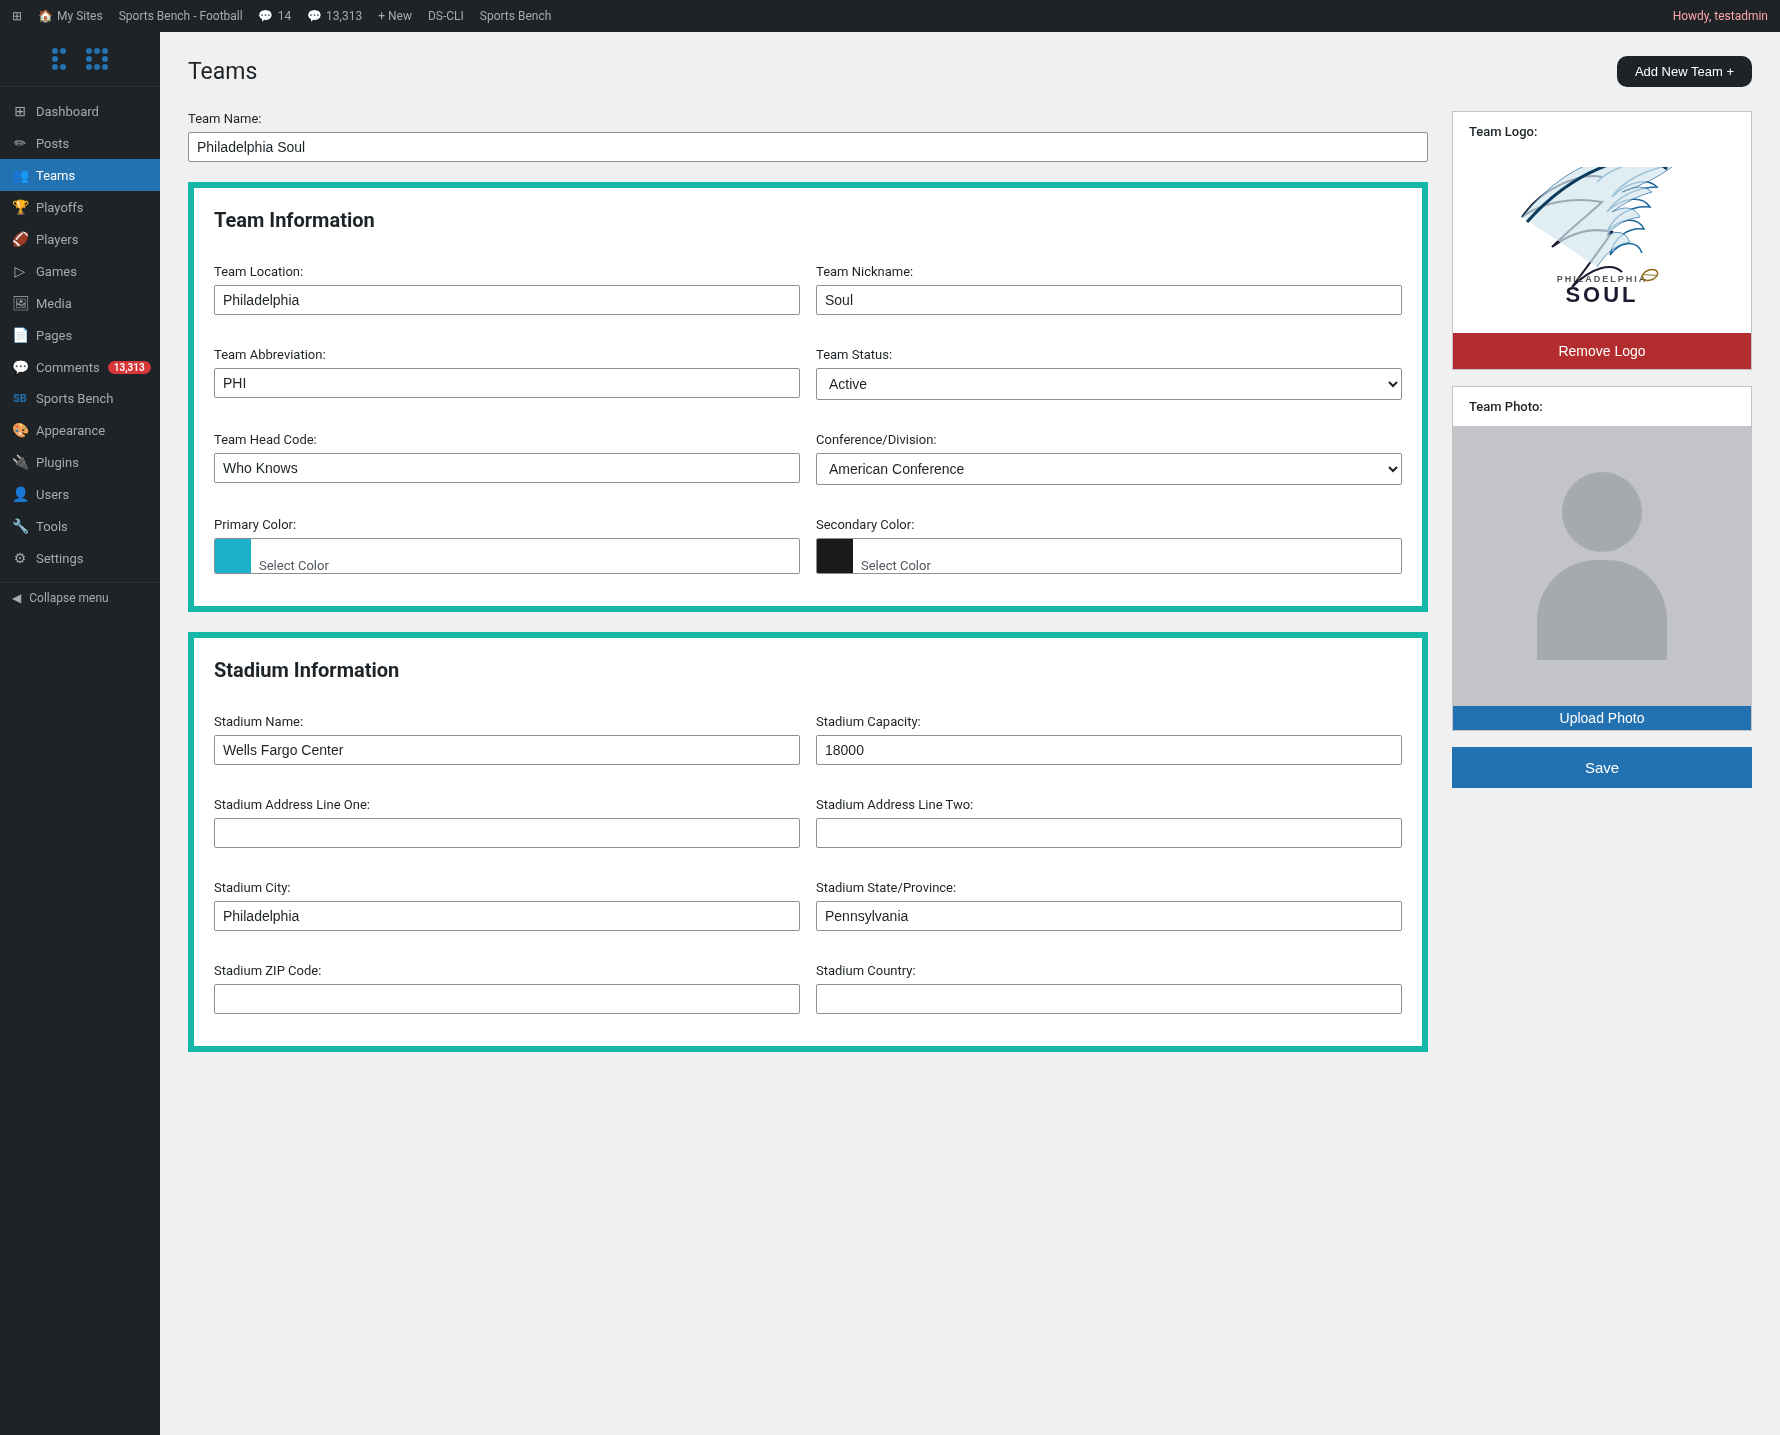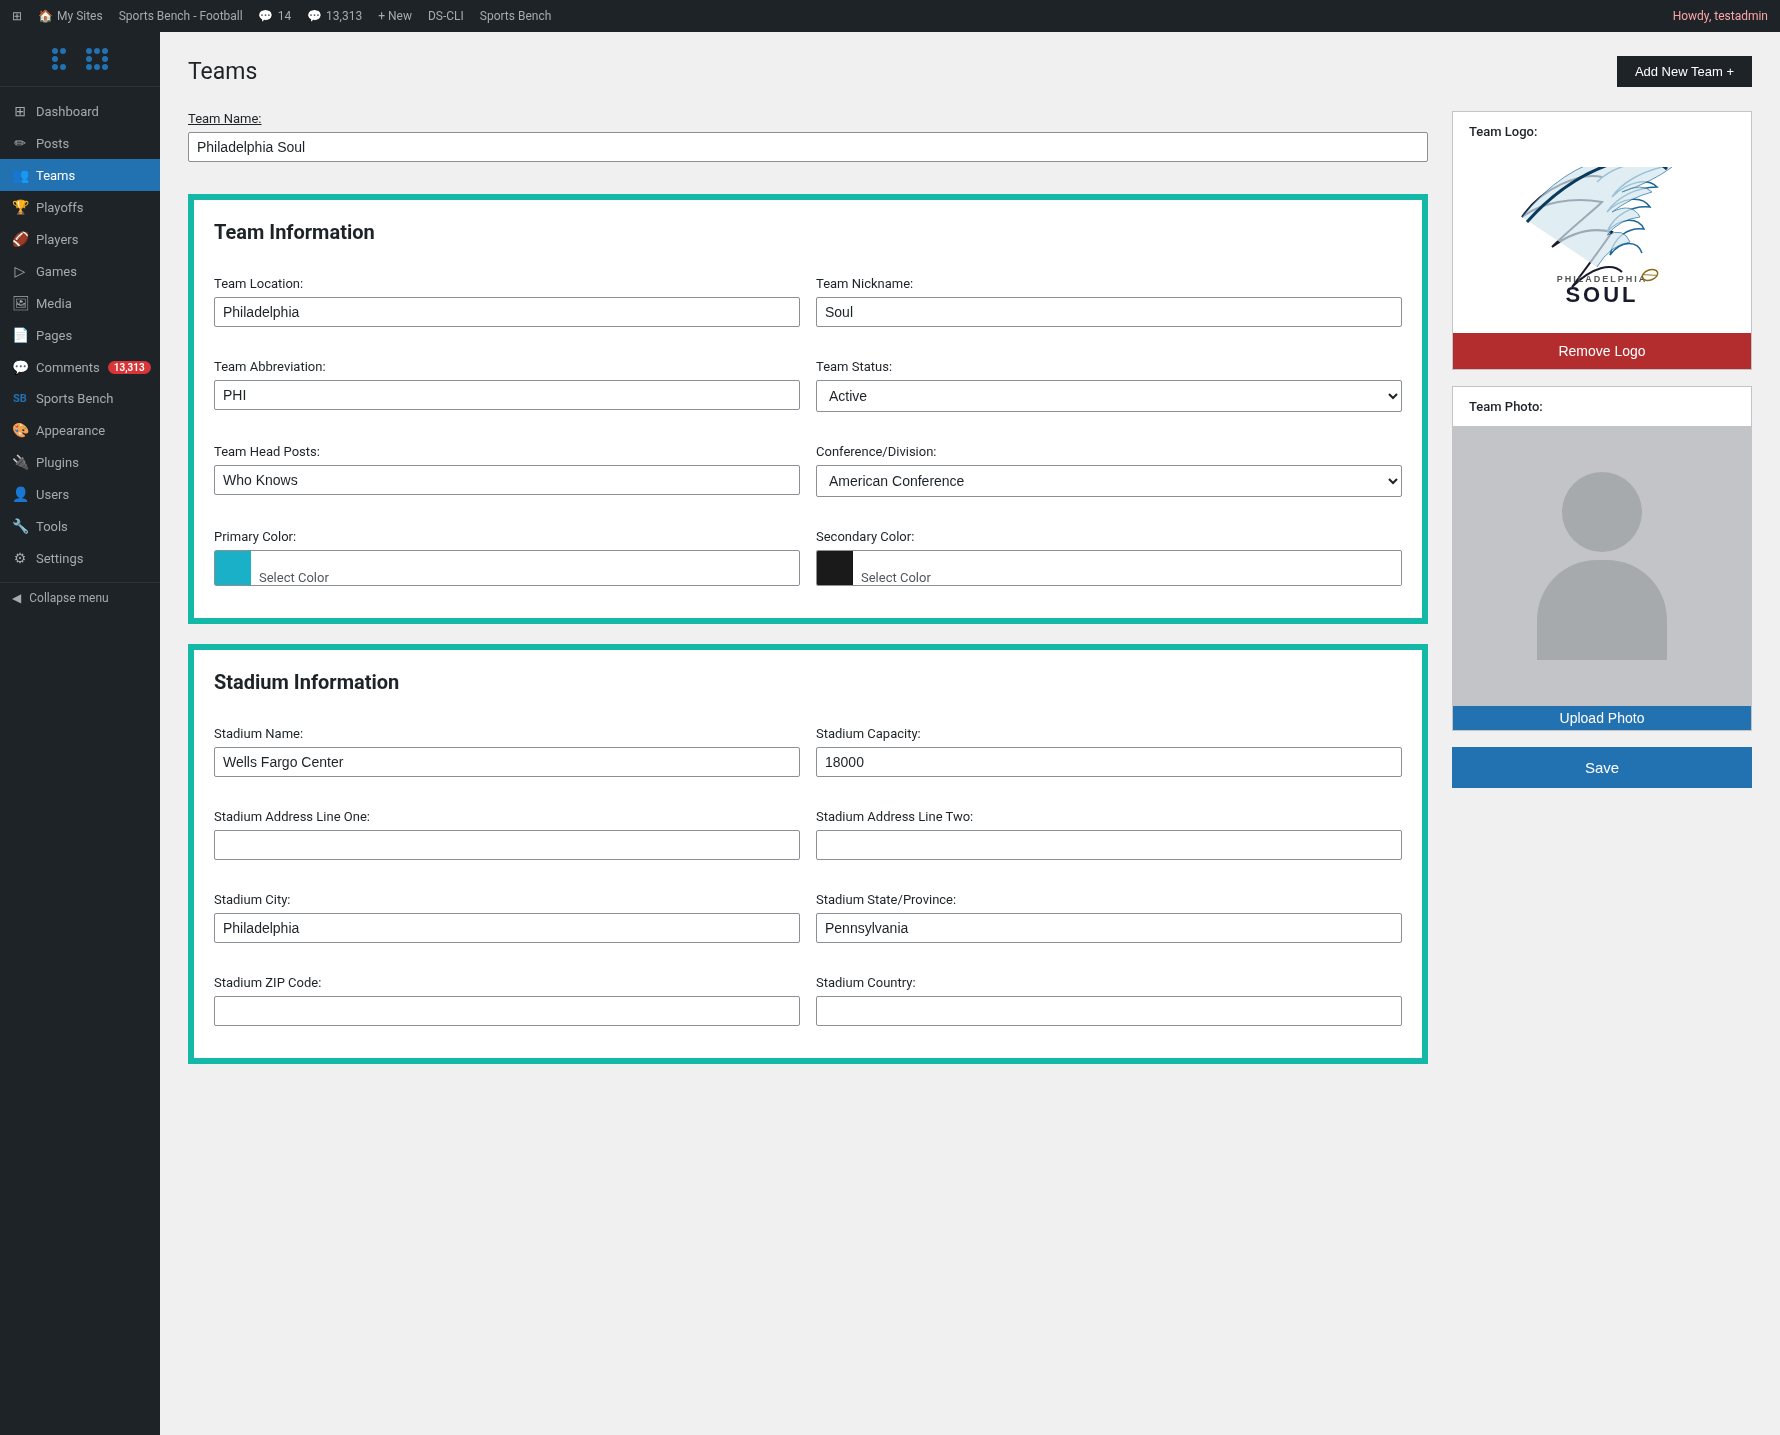--- a/index.html
+++ b/index.html
@@ -105,21 +105,21 @@
       font-weight: 400;
       color: #1d2327;
     }
     .add-new-btn {
       background: #1d2327;
       color: #fff;
       border: none;
       padding: 8px 18px;
       font-size: 13px;
       cursor: pointer;
-      border-radius: 0;
+      border-radius: 10px;
       display: flex;
       align-items: center;
       gap: 4px;
     }
 
     
     .content-layout {
       display: flex;
       gap: 24px;
       align-items: flex-start;
@@ -257,22 +257,21 @@
       background: #d63638;
       color: #fff;
       border-radius: 10px;
       padding: 1px 6px;
       font-size: 10px;
       font-weight: 600;
     }
 
     
     .team-name-row {
-      margin-bottom: 32px;
-      text-decoration: underline;
+      margin-bottom: 20px;
     }
   </style>
 </head>
 <body>
 
 <div class="admin-bar">
   <span class="admin-bar-item">⊞</span>
   <span class="admin-bar-item">
     <span>🏠</span>
     <span>My Sites</span>
@@ -428,21 +427,21 @@
             <label class="form-label">Team Status:</label>
             <select class="form-input">
               <option value="Active">Active</option>
               <option value="Inactive">Inactive</option>
             </select>
           </div>
         </div>
 
         <div class="form-row">
           <div class="form-group">
-            <label class="form-label">Team Head Posts:</label>
+            <label class="form-label">Team Head Code:</label>
             <input type="text" class="form-input" value="Who Knows" style="">
           </div>
           <div class="form-group">
             <label class="form-label">Conference/Division:</label>
             <select class="form-input">
               <option value="American Conference">American Conference</option>
               <option value="National Conference">National Conference</option>
             </select>
           </div>
         </div>

